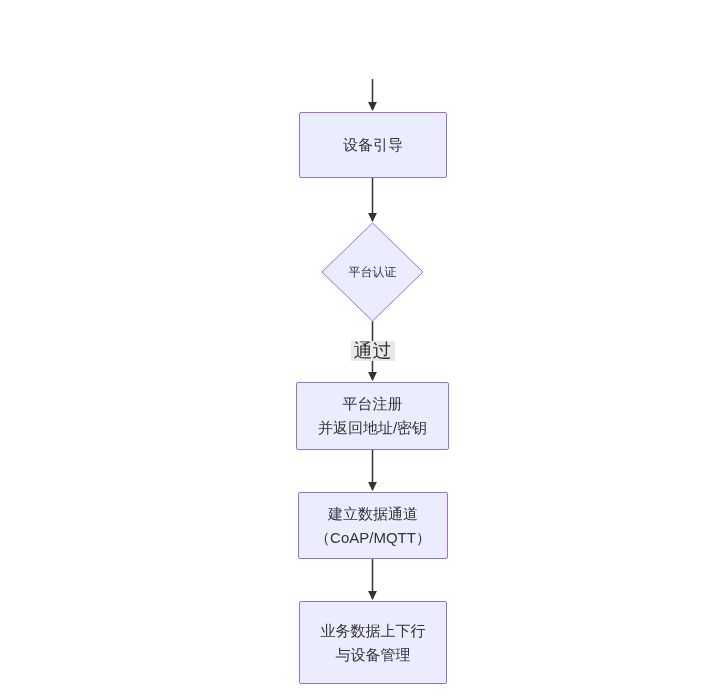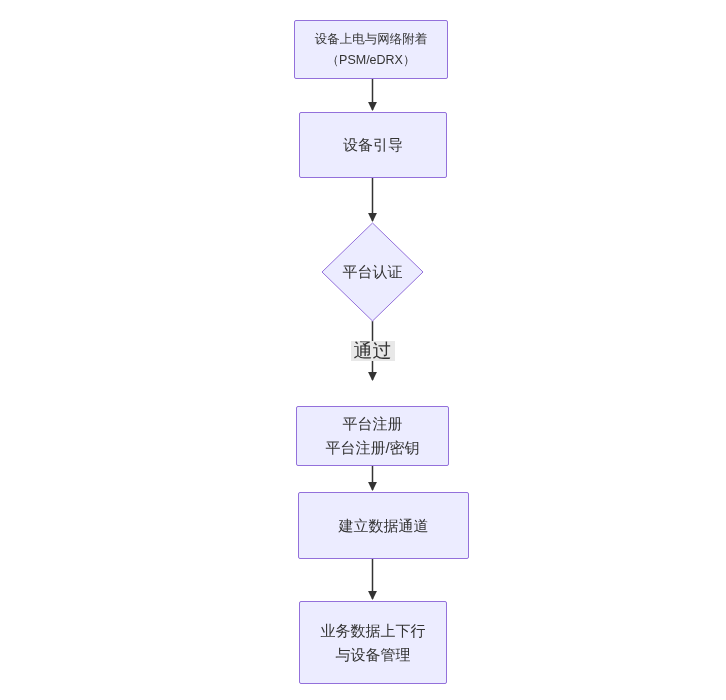--- a/index.html
+++ b/index.html
@@ -59,21 +59,21 @@
     top: 0;
     overflow: visible;
   }
   .diamond polygon {
     fill: var(--node-fill, #ECECFF);
     stroke: var(--node-border, #9370DB);
     stroke-width: 1px;
   }
   .diamond-text {
     position: relative;
-    font-size: 15px;
+    font-size: 12px;
     text-align: center;
   }
   .edge-label {
     position: absolute;
     transform: translate(-50%, -50%);
     background: var(--edge-label-bg, #e8e8e8);
     padding: 1px 3px;
     font-size: 19px;
     line-height: 18px;
     white-space: nowrap;
@@ -90,45 +90,42 @@
         <path class="arrowhead" d="M0,0 L10,5 L0,10 z"></path>
       </marker>
     </defs>
     <line x1="372.5" y1="79" x2="372.5" y2="110" marker-end="url(#arrow)"></line>
     <line x1="372.5" y1="178" x2="372.5" y2="221" marker-end="url(#arrow)"></line>
     <line x1="372.5" y1="321" x2="372.5" y2="380" marker-end="url(#arrow)"></line>
     <line x1="372.5" y1="450" x2="372.5" y2="490" marker-end="url(#arrow)"></line>
     <line x1="372.5" y1="559" x2="372.5" y2="599" marker-end="url(#arrow)"></line>
   </svg>
 
-  <div class="node small" style="left:294px; top:20px; width:154px; height:59px;">
-    <span>设备上电与网络附着</span>
-    <span>（PSM/eDRX）</span>
-  </div>
 
   <div class="node" style="left:299px; top:112px; width:148px; height:66px;">
     <span>设备引导</span>
   </div>
 
   <div class="diamond" style="left:322px; top:223px; width:101px; height:98px;">
     <svg width="101" height="98" viewBox="0 0 101 98">
       <polygon points="50.5,0 101,49 50.5,98 0,49"></polygon>
     </svg>
     <span class="diamond-text">平台认证</span>
   </div>
 
   <div class="edge-label" style="left:372.5px; top:351px;">通过</div>
 
-  <div class="node" style="left:296px; top:382px; width:153px; height:60px;margin-top:24px;">
+  <div class="node" style="left:296px; top:382px; width:153px; height:68px;">
     <span>平台注册</span>
-    <span>平台注册/密钥</span>
+    <span>并返回地址/密钥</span>
   </div>
 
-  <div class="node" style="left:298px; top:492px; width:171px; height:67px;">
+  <div class="node" style="left:298px; top:492px; width:150px; height:67px;">
     <span>建立数据通道</span>
+    <span>（CoAP/MQTT）</span>
   </div>
 
   <div class="node" style="left:299px; top:601px; width:148px; height:83px;">
     <span>业务数据上下行</span>
     <span>与设备管理</span>
   </div>
 
 </div>
 
 </body></html>

